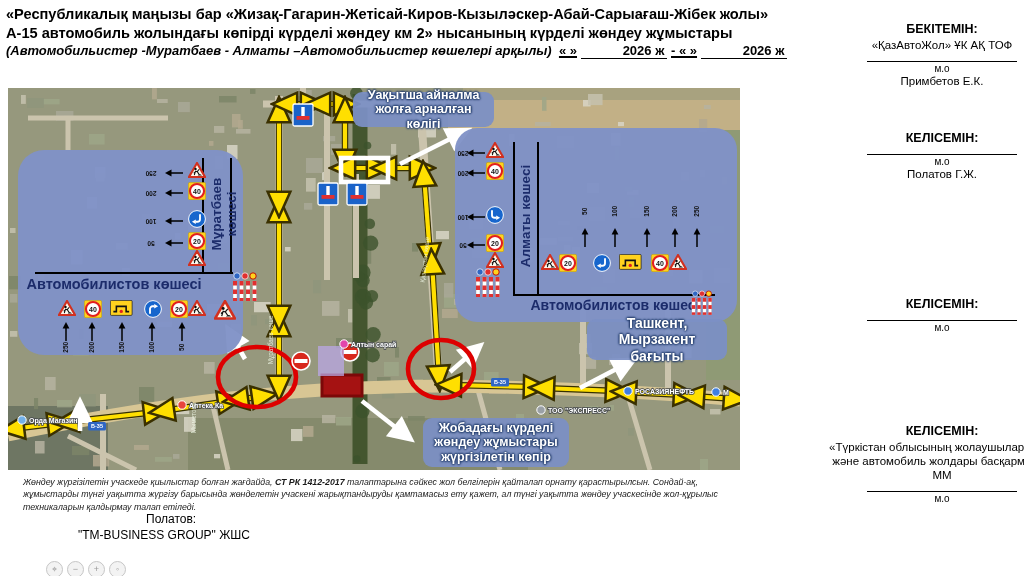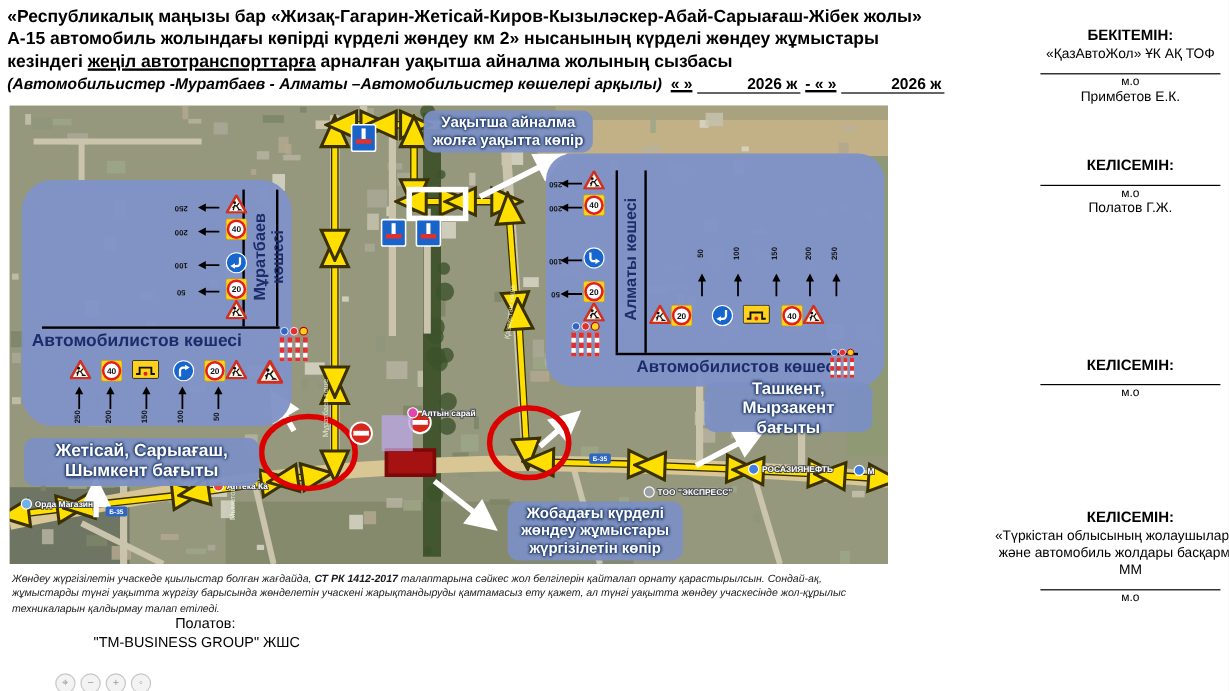--- a/index.html
+++ b/index.html
@@ -35,42 +35,37 @@
   .hline{position:absolute;border-top:2.6px solid #000;}
   .street-v{position:absolute;font-weight:bold;color:#1c2c6b;text-align:center;
              transform:rotate(-90deg);}
   .street-h{position:absolute;font-weight:bold;color:#1c2c6b;text-align:center;}
   .sgn{position:absolute;line-height:0;}
   .dist{position:absolute;font-size:6.5px;font-weight:bold;color:#111;width:18px;text-align:center;line-height:1;}
   .r180{transform:rotate(180deg);}
   .r90{transform:rotate(-90deg);}
   .arr{position:absolute;line-height:0;}
   
-  .footnote{position:absolute;left:10px;top:476px;width:728px;font-size:8.8px;font-style:italic;
+  .footnote{position:absolute;left:23px;top:476px;width:728px;font-size:8.8px;font-style:italic;
             line-height:1.4;color:#1a1a1a;}
   .footnote b{font-style:italic;}
   .contractor{position:absolute;left:78px;top:512px;font-size:12px;line-height:1.3;}
   .contractor .c1{margin-left:68px;}
   .map-controls{position:absolute;left:46px;top:561px;display:flex;gap:4px;}
   .mc{width:15px;height:15px;border-radius:50%;background:#f3f3f3;border:1px solid #c6c6c6;
       color:#9a9a9a;font-size:9px;text-align:center;line-height:14px;}
 </style>
 </head>
 <body>
 
 <div class="page">
 
   <header class="title">
     <div>«Республикалық маңызы бар «Жизақ-Гагарин-Жетісай-Киров-Кызыләскер-Абай-Сарыағаш-Жібек жолы»</div>
     <div>А-15 автомобиль жолындағы көпірді күрделі жөндеу км 2»  нысанының күрделі жөндеу жұмыстары</div>
-    <div>
-      <span>кезіндегі</span>
-      <span class="u">жеңіл автотранспорттарға</span>
-      <span>арналған уақытша айналма жолының сызбасы</span>
-    </div>
     <div class="l4">
       <i>(Автомобильистер -Муратбаев - Алматы –Автомобильистер көшелері арқылы)</i>&nbsp;
       <span class="u">«    »</span>
       <span class="ul">2026 ж</span>
       <span class="u">- «    »</span>
       <span class="ul">2026 ж</span>
     </div>
   </header>
 
   <div class="map">
@@ -681,23 +676,22 @@
   <rect x="14" y="9" width="4" height="4.5" fill="#e03030"></rect>
             <rect x="14" y="17.5" width="4" height="4.5" fill="#e03030"></rect>
   <rect x="14" y="26" width="4" height="3" fill="#e03030"></rect>
             <rect x="20.5" y="9" width="4" height="20" fill="#fff" stroke="#999" stroke-width="0.4"></rect>
   <rect x="20.5" y="9" width="4" height="4.5" fill="#e03030"></rect>
             <rect x="20.5" y="17.5" width="4" height="4.5" fill="#e03030"></rect>
   <rect x="20.5" y="26" width="4" height="3" fill="#e03030"></rect>
           </svg></div>
       </div>
 
-    <div class="callout" style="left:345px;top:4px;width:141px;height:35px;font-size:12.5px">Уақытша айналма жолға уақытта көпір</div>
+    <div class="callout" style="left:345px;top:4px;width:141px;height:35px;font-size:12.5px">Уақытша айналма жолға арналған көлігі</div>
     <div class="callout" style="left:579px;top:231px;width:140px;height:41px;font-size:14px">Ташкент, Мырзакент бағыты</div>
-    <div class="callout" style="left:12px;top:277px;width:196px;height:40px;font-size:14.5px">Жетісай, Сарыағаш, Шымкент бағыты</div>
     <div class="callout" style="left:415px;top:330px;width:146px;height:49px;font-size:12.5px">Жобадағы күрделі жөндеу жұмыстары жүргізілетін көпір</div>
   <div class="sgn" style="left:206px;top:212px;position:absolute"><svg width="22" height="19.708333333333336" viewBox="0 0 24 21.5">
           <polygon points="12,1.2 22.8,20.2 1.2,20.2" fill="#fcf9ee" stroke="#d2301f" stroke-width="2.8" stroke-linejoin="round"></polygon>
           <circle cx="10" cy="9.2" r="1.6" fill="#111"></circle>
     <path d="M8.4 17.6 L10 12.2 L12.4 13 L15.2 17.2 M10.2 12.8 L7.6 14.8 M12.3 12.9 L15 9.6" stroke="#111" stroke-width="1.35" fill="none"></path>
     <path d="M13 17.9 q2.8 -3.2 5.4 -0.2 l0 0.2 z" fill="#111"></path>
         </svg></div>
     </div>
 
   <aside class="approvals">

